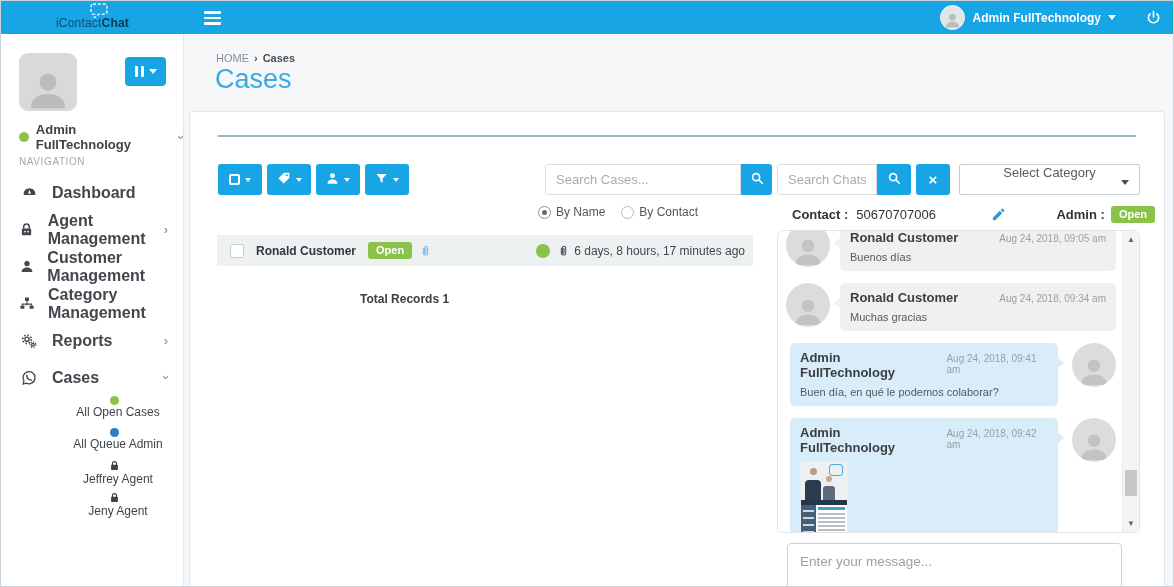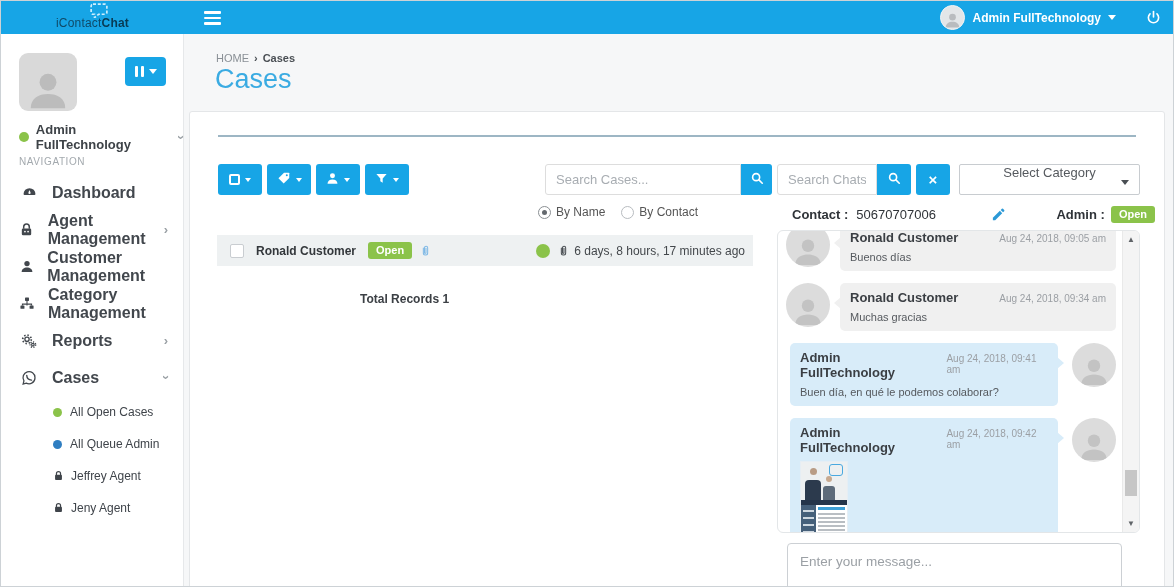--- a/index.html
+++ b/index.html
@@ -31,21 +31,21 @@
   .dot { width:10px; height:10px; border-radius:50%; display:inline-block; }
   .status-name { margin-left:7px; font-size:13px; font-weight:bold; color:#3d4247; }
   .chev { color:#9aa0a5; font-size:13px; display:inline-block; transform:rotate(90deg); margin-left:6px; font-weight:bold; }
   .nav-label { position:absolute; left:18px; top:122px; font-size:10px; color:#a3a9ae; letter-spacing:.6px; }
   .nav { position:absolute; left:0; top:140px; width:100%; }
   .nav-item { height:37px; display:flex; align-items:center; padding-left:18px; cursor:pointer; }
   .nav-ic { width:20px; display:flex; justify-content:center; margin-right:13px; }
   .nav-item .lbl { font-size:16px; font-weight:bold; color:#42474d; }
   .nav-arrow { margin-left:auto; margin-right:15px; color:#9aa0a5; font-size:13px; font-weight:bold; }
   .nav-arrow.down { transform:rotate(90deg); }
-  .sub-item { height:32px; display:flex; align-items:center; padding-left:52px; cursor:pointer; font-size:12px; color:#3f444a; }
+  .sub-item { height:32px; display:flex; align-items:center; padding-left:52px; cursor:pointer; font-size:12px; color:#3f444a;flex-direction:column; }
   .sub-item .dot { width:9px; height:9px; margin-right:8px; }
   .sub-item.selected { background:#d5d9dc; }
   .sub-item .mini-ic { margin-right:7px; display:flex; }
 
   
   .main { position:absolute; left:183px; top:33px; right:0; bottom:0; background:#f6f7f8; }
   .breadcrumb { position:absolute; left:32px; top:18px; font-size:11px; color:#8a9096; }
   .breadcrumb .sep { color:#4a4f54; margin:0 5px; font-weight:bold; }
   .breadcrumb .cur { color:#4a4f54; font-weight:bold; }
   .page-title { position:absolute; left:31px; top:30px; font-size:27px; font-weight:300; color:#3aabe2; }

